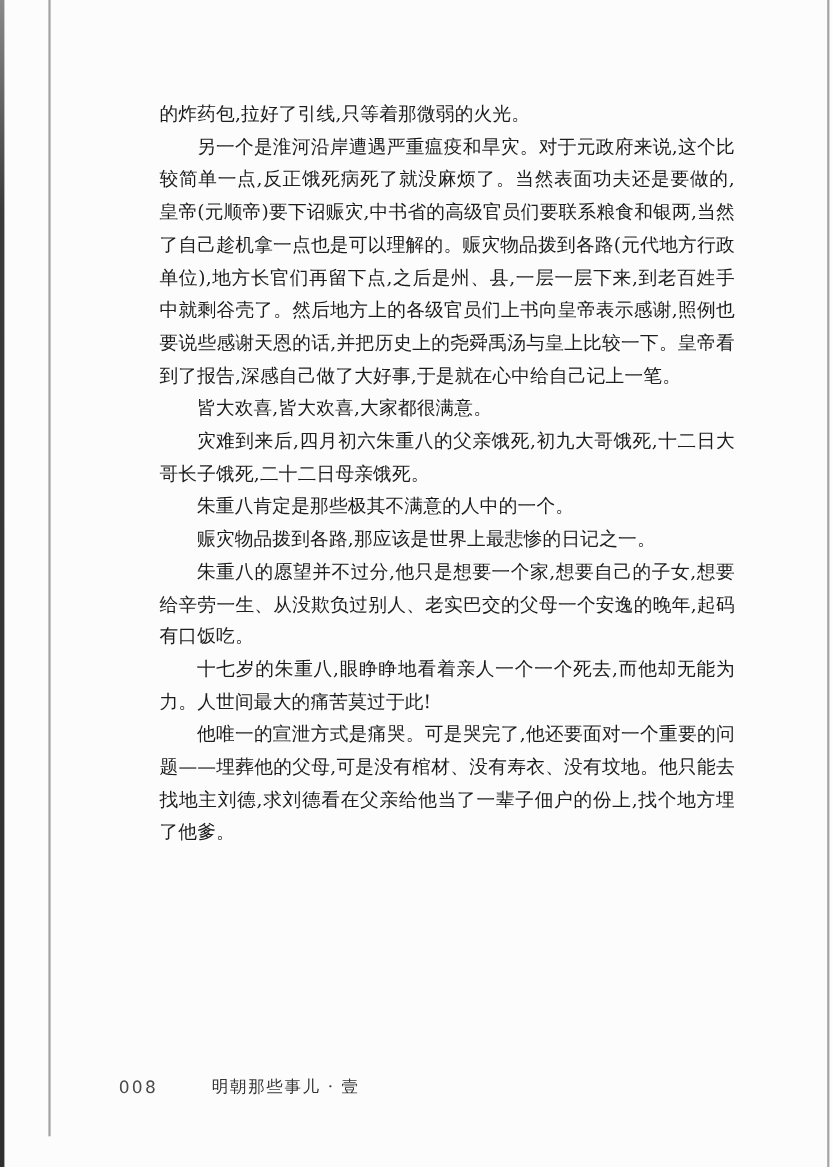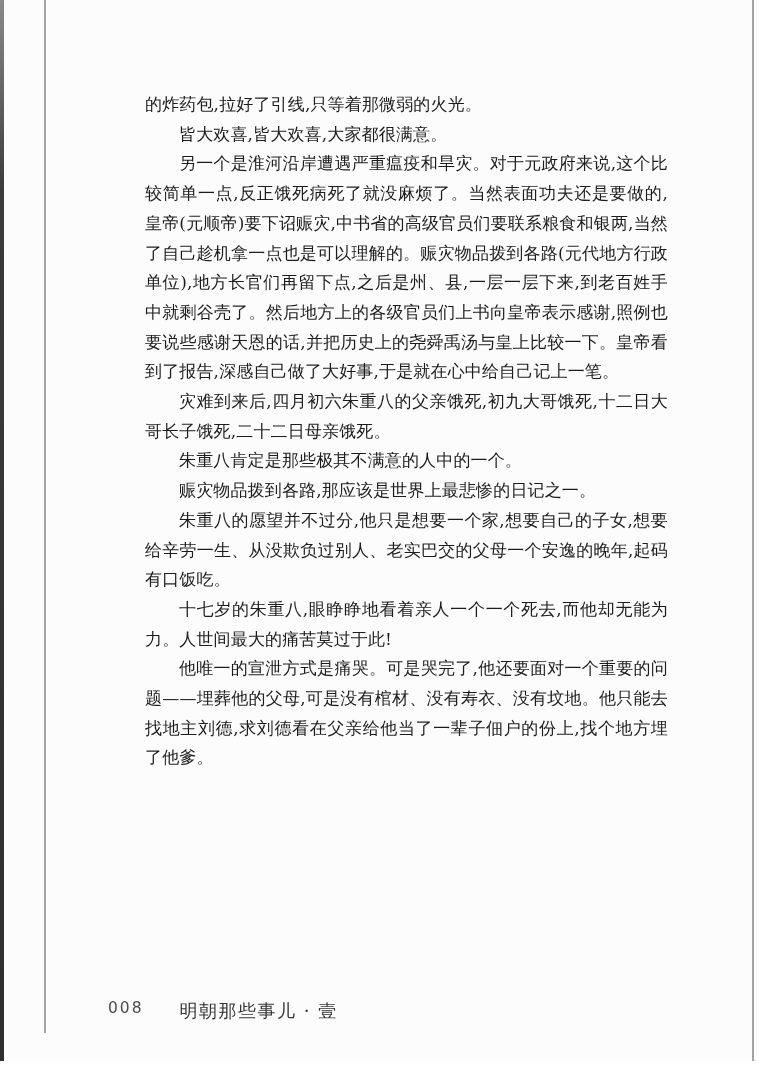--- a/index.html
+++ b/index.html
@@ -37,42 +37,42 @@
     position:absolute;left:145px;top:90px;width:523px;
     font-size:17px;line-height:29.7px;letter-spacing:0.15px;
     color:var(--ink);
     text-align:justify;
     text-justify:inter-ideograph;
   }
   .para{text-indent:2em;}
   .para.noindent{text-indent:0;}
   .footer{
     position:absolute;left:108px;top:979px;
-    display:flex;align-items:flex-start;gap:36px;margin-top:20px;
+    display:flex;align-items:flex-end;gap:49px;
   }
   .pagenum{
     font-family:"DejaVu Sans","Liberation Sans",sans-serif;
     font-size:15.5px;letter-spacing:2px;color:var(--footer-num);
   }
   .booktitle{
-    font-size:18px;letter-spacing:1.5px;color:var(--footer-title);
+    font-size:15px;letter-spacing:1.5px;color:var(--footer-title);
   }
 </style>
 </head>
 <body>
 
 <div class="page">
   <div class="scan-edge-left"></div>
   <div class="rule-left"></div>
   <div class="rule-right"></div>
 
   <main class="text-block">
     <p class="para noindent">的炸药包,拉好了引线,只等着那微弱的火光。</p>
+    <p class="para">另一个是淮河沿岸遭遇严重瘟疫和旱灾。对于元政府来说,这个比较简单一点,反正饿死病死了就没麻烦了。当然表面功夫还是要做的,皇帝(元顺帝)要下诏赈灾,中书省的高级官员们要联系粮食和银两,当然了自己趁机拿一点也是可以理解的。赈灾物品拨到各路(元代地方行政单位),地方长官们再留下点,之后是州、县,一层一层下来,到老百姓手中就剩谷壳了。然后地方上的各级官员们上书向皇帝表示感谢,照例也要说些感谢天恩的话,并把历史上的尧舜禹汤与皇上比较一下。皇帝看到了报告,深感自己做了大好事,于是就在心中给自己记上一笔。</p>
     <p class="para">皆大欢喜,皆大欢喜,大家都很满意。</p>
-    <p class="para">另一个是淮河沿岸遭遇严重瘟疫和旱灾。对于元政府来说,这个比较简单一点,反正饿死病死了就没麻烦了。当然表面功夫还是要做的,皇帝(元顺帝)要下诏赈灾,中书省的高级官员们要联系粮食和银两,当然了自己趁机拿一点也是可以理解的。赈灾物品拨到各路(元代地方行政单位),地方长官们再留下点,之后是州、县,一层一层下来,到老百姓手中就剩谷壳了。然后地方上的各级官员们上书向皇帝表示感谢,照例也要说些感谢天恩的话,并把历史上的尧舜禹汤与皇上比较一下。皇帝看到了报告,深感自己做了大好事,于是就在心中给自己记上一笔。</p>
     <p class="para">灾难到来后,四月初六朱重八的父亲饿死,初九大哥饿死,十二日大哥长子饿死,二十二日母亲饿死。</p>
     <p class="para">朱重八肯定是那些极其不满意的人中的一个。</p>
     <p class="para">赈灾物品拨到各路,那应该是世界上最悲惨的日记之一。</p>
     <p class="para">朱重八的愿望并不过分,他只是想要一个家,想要自己的子女,想要给辛劳一生、从没欺负过别人、老实巴交的父母一个安逸的晚年,起码有口饭吃。</p>
     <p class="para">十七岁的朱重八,眼睁睁地看着亲人一个一个死去,而他却无能为力。人世间最大的痛苦莫过于此!</p>
     <p class="para">他唯一的宣泄方式是痛哭。可是哭完了,他还要面对一个重要的问题——埋葬他的父母,可是没有棺材、没有寿衣、没有坟地。他只能去找地主刘德,求刘德看在父亲给他当了一辈子佃户的份上,找个地方埋了他爹。</p>
   </main>
 
   <footer class="footer">
     <span class="pagenum">008</span>

